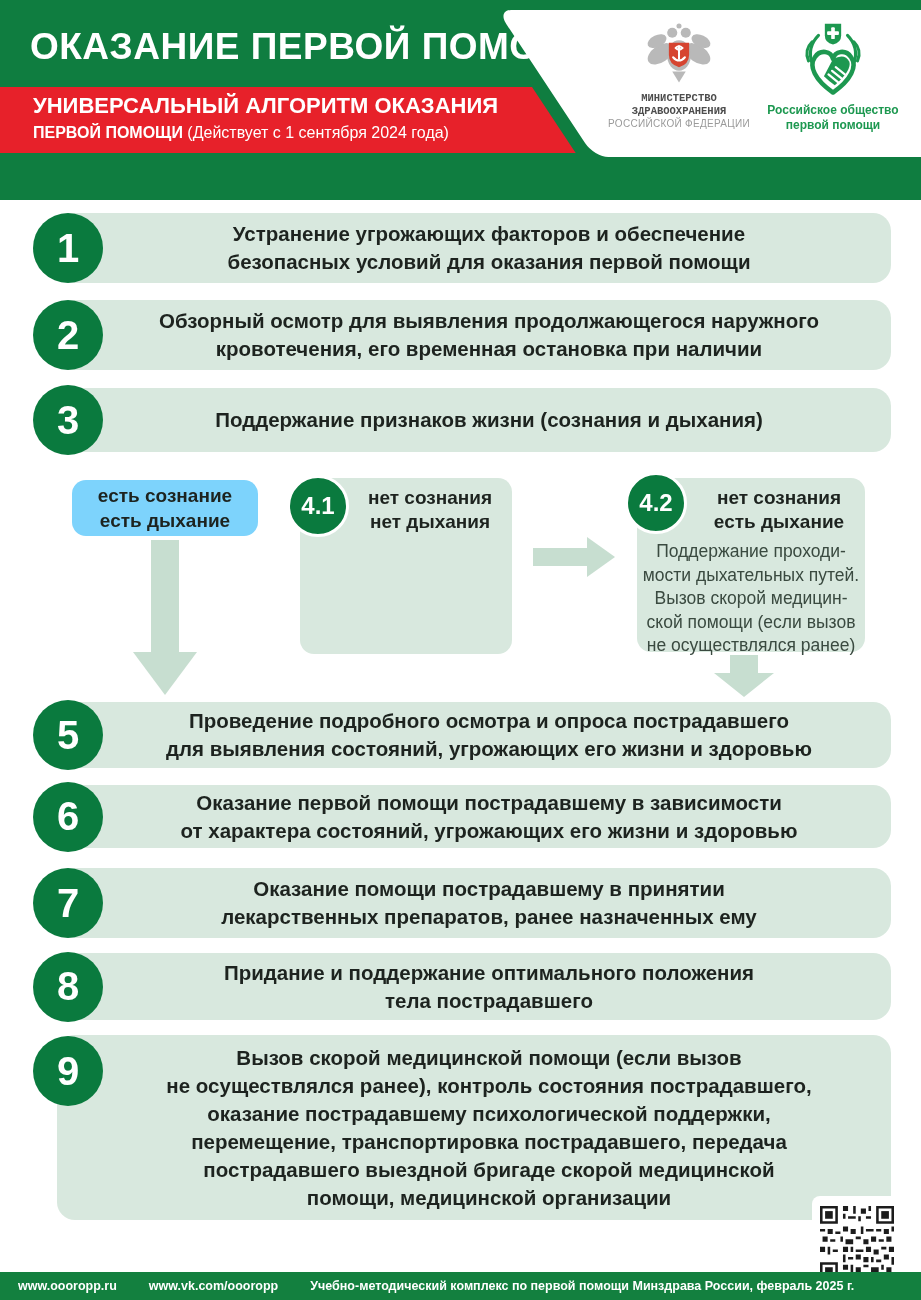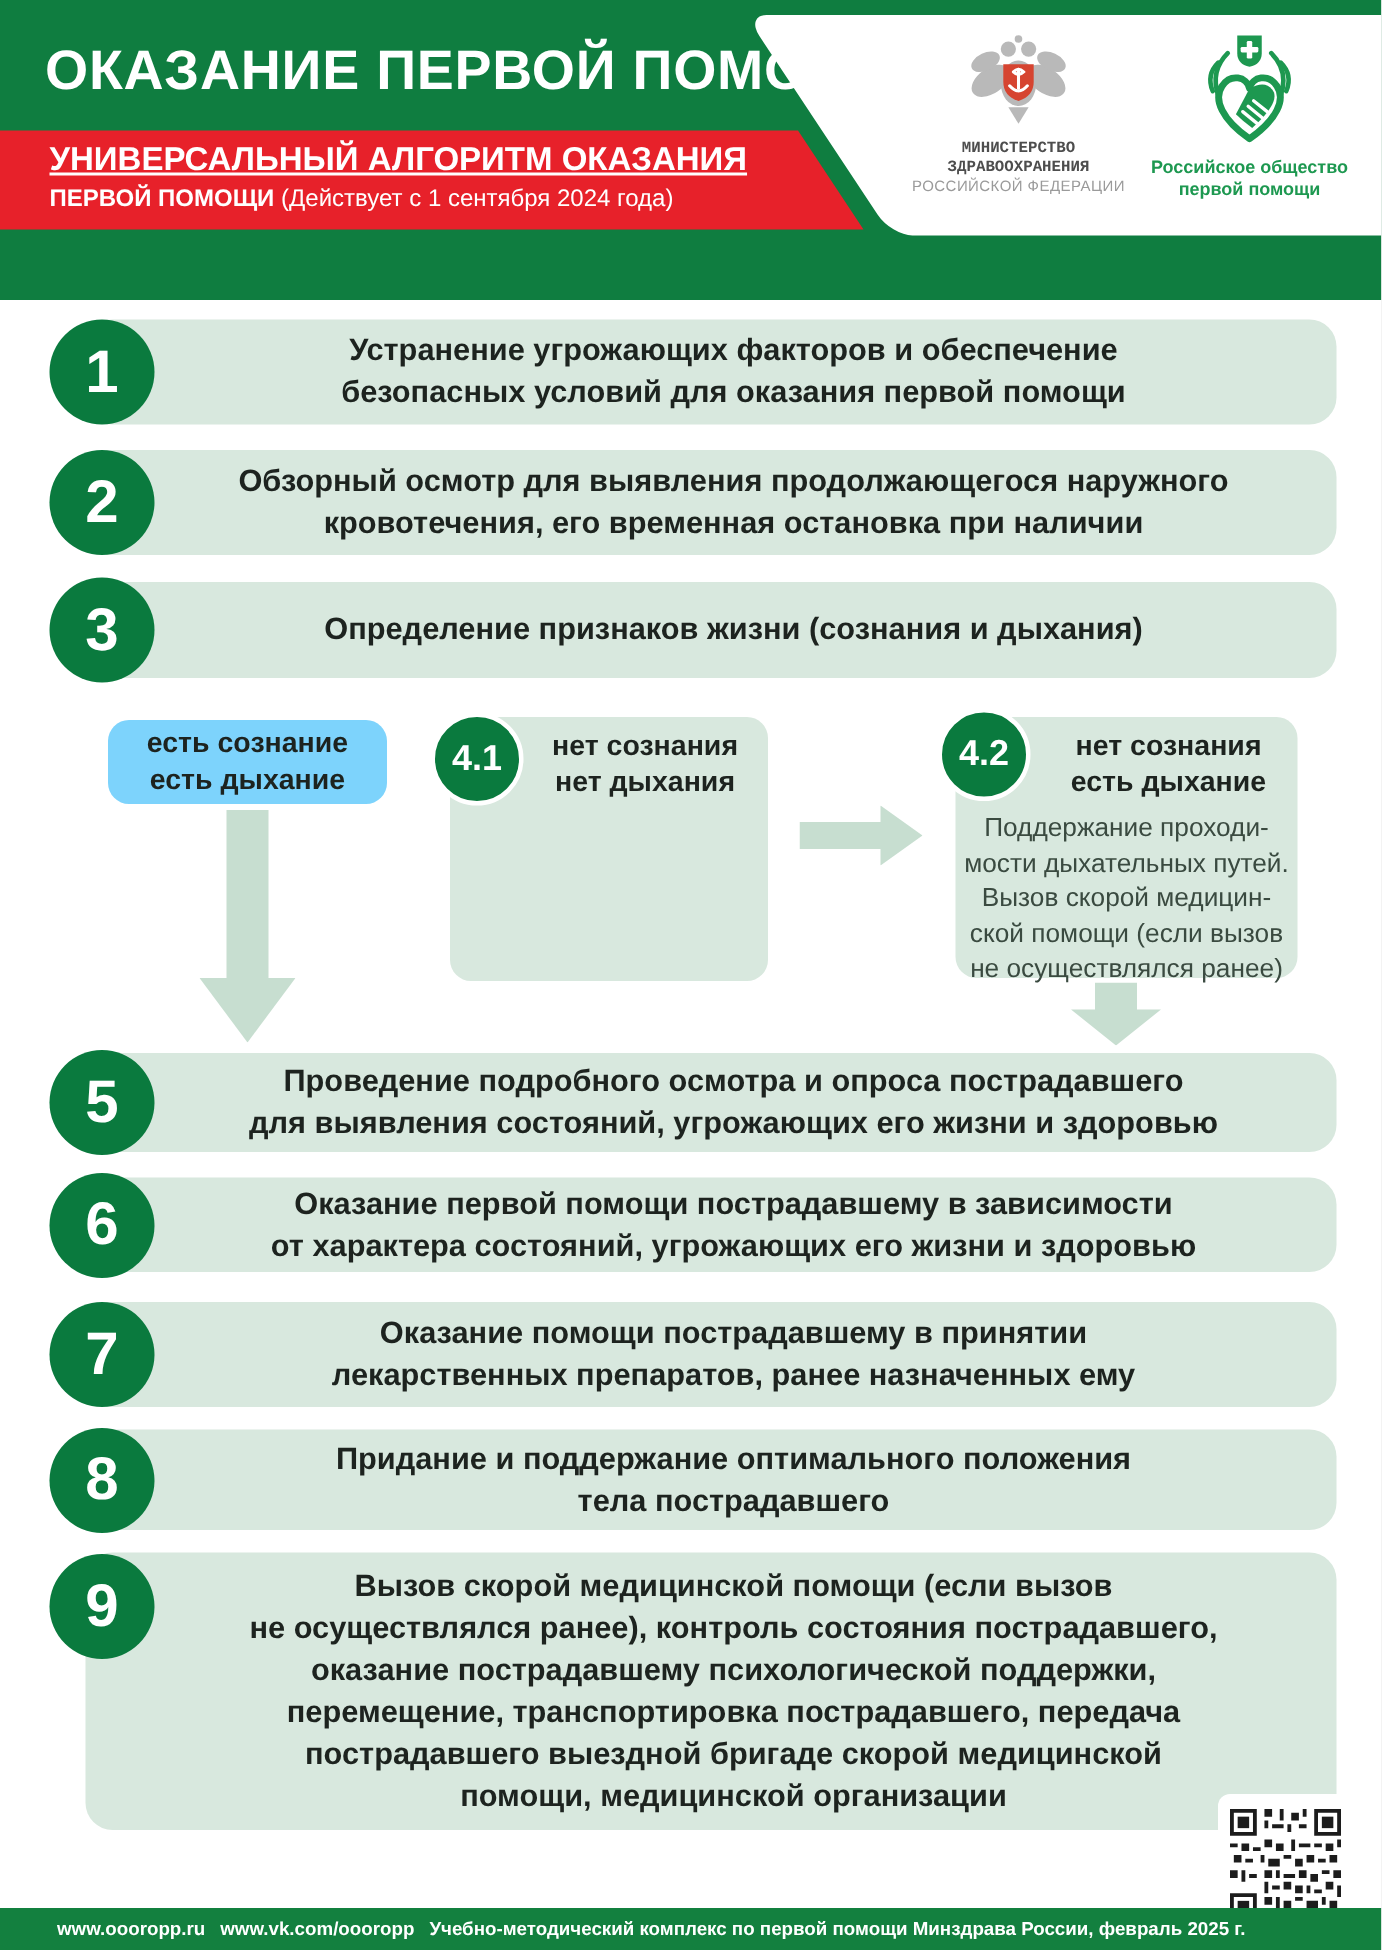--- a/index.html
+++ b/index.html
@@ -18,21 +18,21 @@
   }
   .header-title {
     position:absolute; left:30px; top:26px; color:#ffffff;
     font-size:37px; font-weight:bold; letter-spacing:.5px; white-space:nowrap;
   }
   .red-band {
     position:absolute; left:-60px; top:87px; width:592px; height:66px;
     background:#e7212a; transform:skewX(33.5deg); transform-origin:top left;
   }
   .red-band-text { position:absolute; left:33px; top:92px; color:#ffffff; line-height:27px; }
-  .red-band-text .l1 { font-size:22px; font-weight:bold;text-decoration:underline; }
+  .red-band-text .l1 { font-size:22px; font-weight:bold; }
   .red-band-text .l2 { font-size:16px; }
   .red-band-text .l2 b { font-weight:bold; }
   .logos { position:absolute; left:600px; top:20px; width:310px; height:122px; display:flex; }
   .ministry { width:158px; text-align:center; }
   .ministry .m-text1 { font-size:10.5px; font-weight:bold; color:#4d4d4d; line-height:13px; margin-top:2px;font-family:Liberation Mono, monospace; }
   .ministry .m-text2 { font-size:10px; color:#9a9a9a; line-height:12px; letter-spacing:.3px; }
   .ropp { width:150px; text-align:center; }
   .ropp .r-text { font-size:12px; font-weight:bold; color:#1d9850; line-height:15px; margin-top:1px; }
   
   .step { position:absolute; left:0; width:921px; }
@@ -64,21 +64,21 @@
   .branch-num {
     position:absolute; width:62px; height:62px; border-radius:50%;
     background:#0a7a3e; border:3px solid #ffffff; color:#fff;
     font-size:24px; font-weight:bold; display:flex; align-items:center; justify-content:center;
   }
   .flow-arrow { position:absolute; }
   .transition-label { position:absolute; white-space:pre-line; text-align:center; color:#2a3430; font-size:17.5px; line-height:23px; }
   
   .footer-bar {
     position:absolute; left:0; top:1272px; width:921px; height:28px; background:#13803f;
-    display:flex; align-items:center; gap:10px; padding-left:38px;
+    display:flex; align-items:center; gap:32px; padding-left:18px;
     color:#ffffff; font-size:12.5px; font-weight:bold;
   }
   .footer-bar span { white-space:nowrap; }
   .qr-plate {
     position:absolute; left:812px; top:1196px; width:89px; height:94px;
     background:#ffffff; border-radius:8px; display:flex; align-items:center; justify-content:center;
   }
 </style>
 </head>
 <body>
@@ -161,21 +161,21 @@
   </div>
   <div class="step" style="top:300px;height:70px">
     <div class="step-box">
         <div class="step-text">Обзорный осмотр для выявления продолжающегося наружного
 кровотечения, его временная остановка при наличии</div>
       </div>
     <div class="step-num">2</div>
   </div>
   <div class="step" style="top:388px;height:64px">
     <div class="step-box">
-        <div class="step-text">Определение признаков жизни (сознания и дыхания)</div>
+        <div class="step-text">Поддержание признаков жизни (сознания и дыхания)</div>
       </div>
     <div class="step-num">3</div>
   </div>
 
   <div class="mini-box" style="left:72px;top:480px;width:186px;height:56px">
     <div class="mini-title">есть сознание
 есть дыхание</div>
   </div>
   <svg class="flow-arrow" style="left:133px;top:540px" width="64" height="155" viewBox="0 0 64 155">
     <rect x="18" y="0" width="28" height="113" fill="#c7ded0"></rect>

